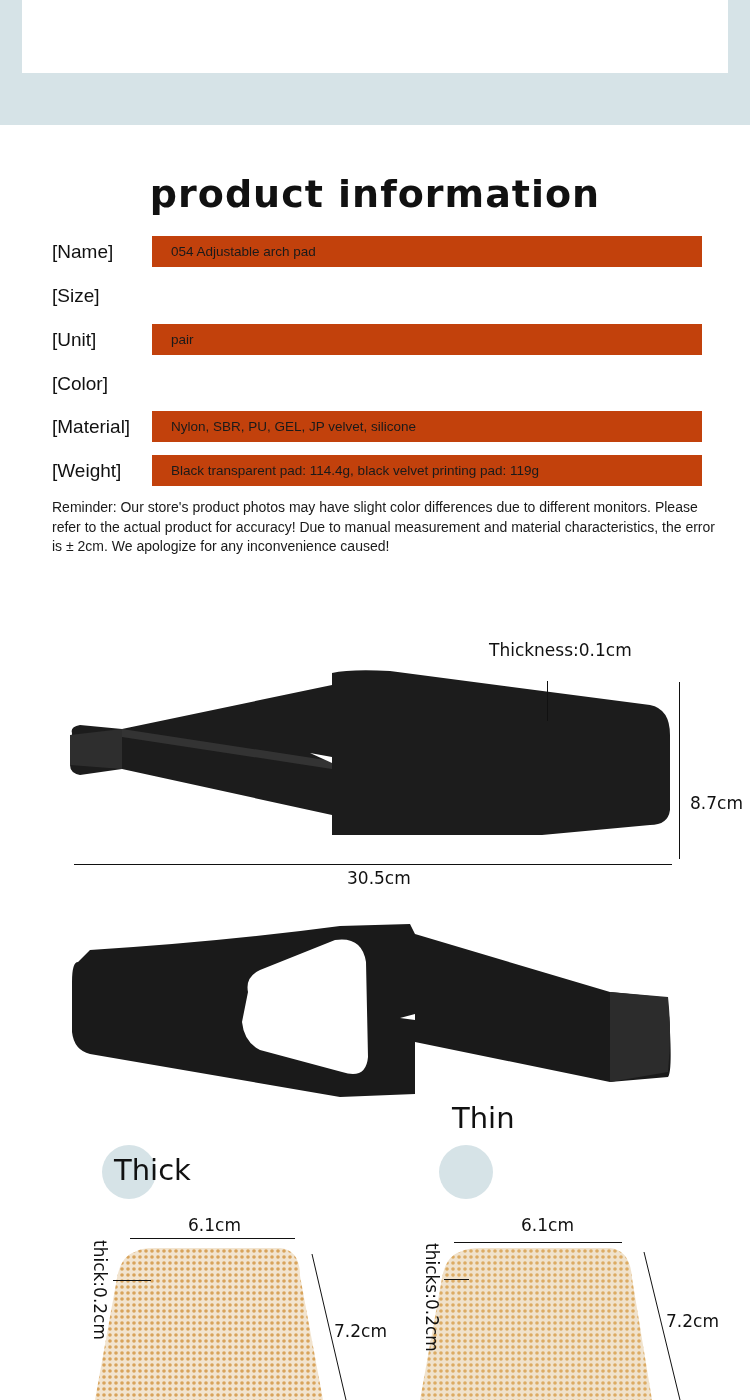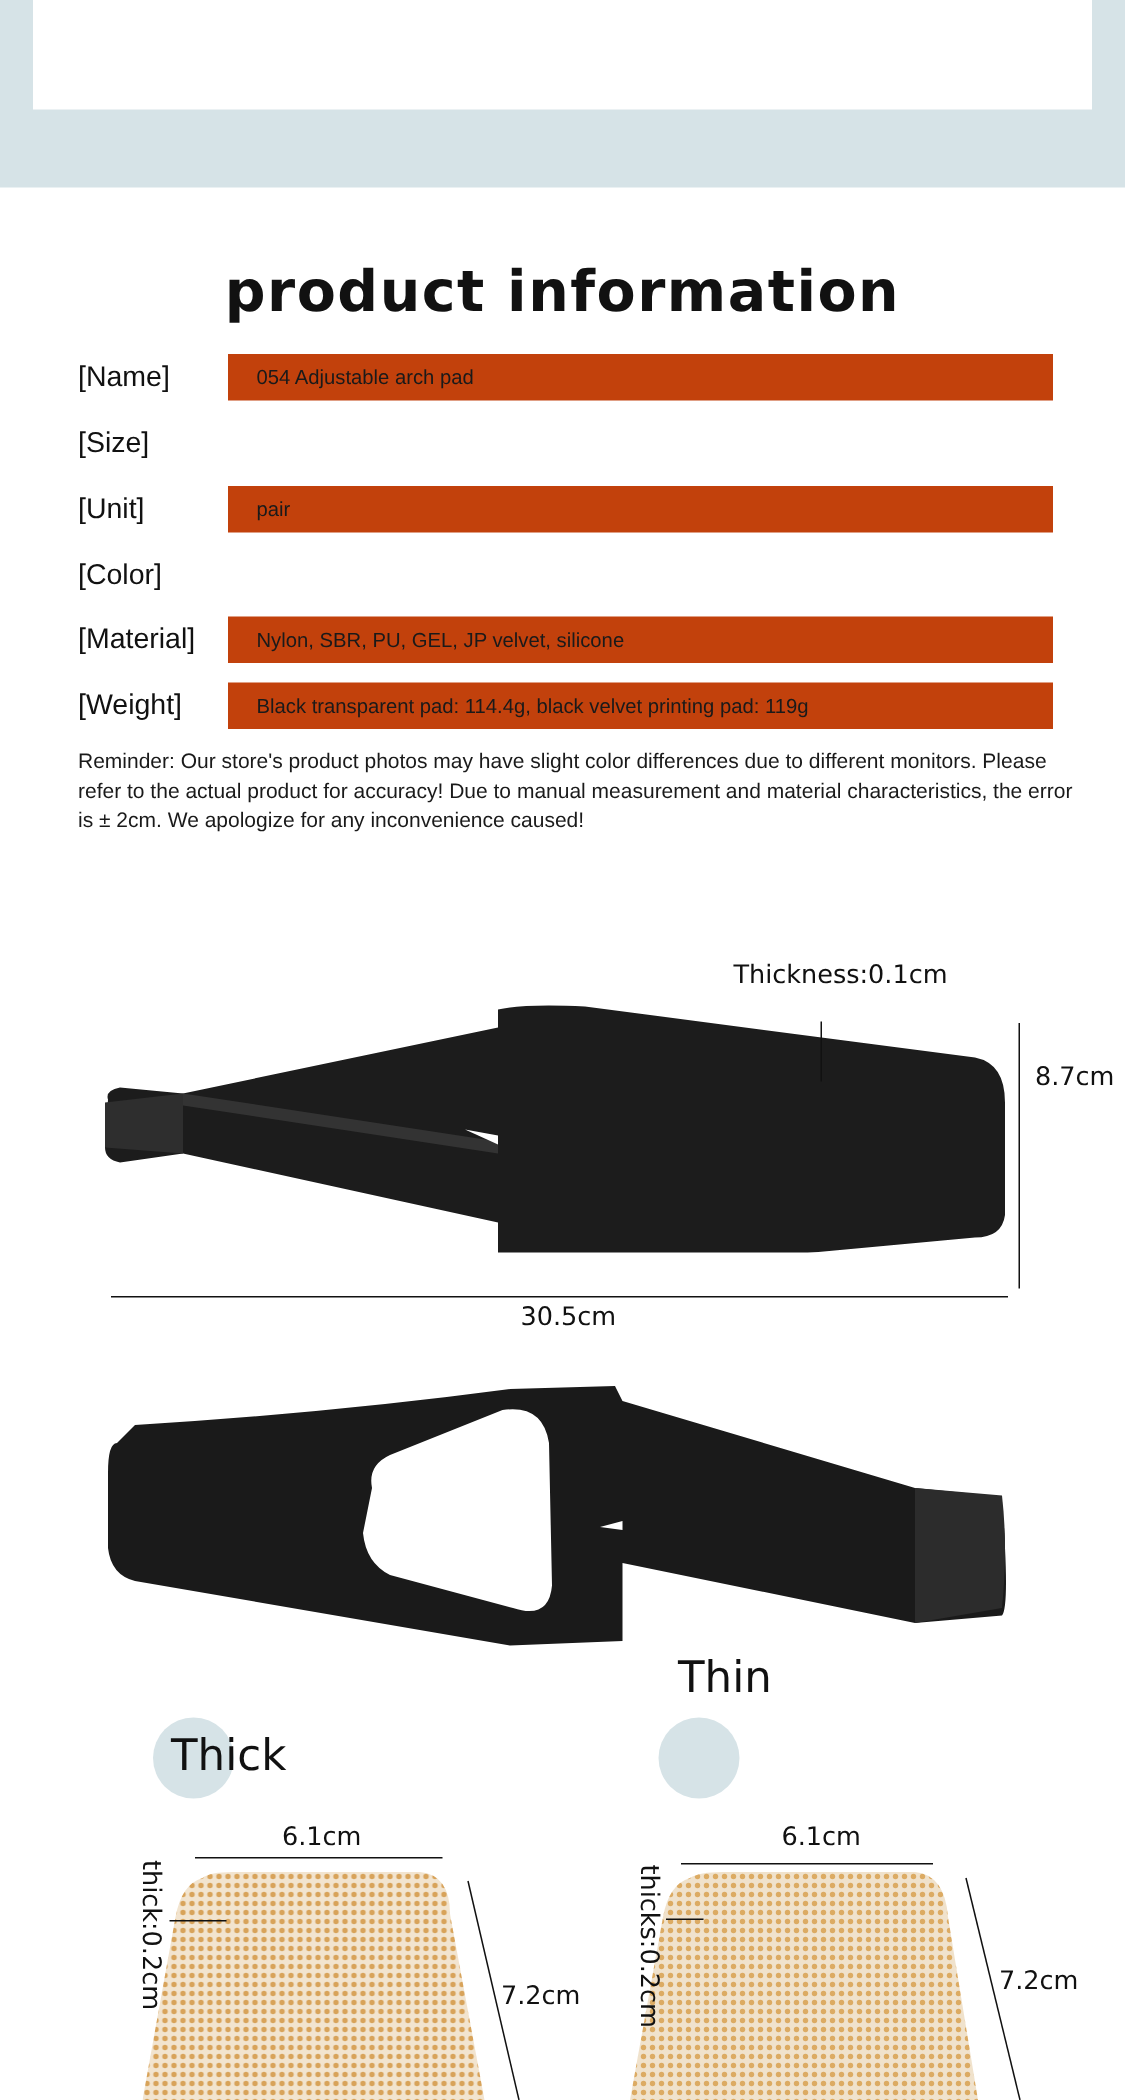--- a/index.html
+++ b/index.html
@@ -54,21 +54,21 @@
 <svg style="left:60px;top:665px" width="620" height="170" viewBox="0 0 620 170">
   <path d="M12 68 Q10 62 20 60 L62 64 L272 20 L272 8 Q290 4 330 6 L590 40 Q610 44 610 70 L610 145 Q608 160 590 160 L320 185 L272 180 L272 150 L62 104 L20 110 Q10 108 10 100 Z" fill="#1c1c1c"></path>
   <path d="M10 70 L62 64 L62 104 L10 100 Z" fill="#2e2e2e"></path>
   <path d="M62 64 L272 96 L272 104 L62 72 Z" fill="#333"></path>
   <path d="M250 88 L272 92 L272 98 Z" fill="#ffffff"></path>
 </svg>
 
 <div class="dim-text" style="left:489px;top:640px">Thickness:0.1cm</div>
 <div class="line" style="left:547px;top:681px;width:1px;height:40px"></div>
 <div class="line" style="left:679px;top:682px;width:1px;height:177px"></div>
-<div class="dim-text" style="left:690px;top:708px">8.7cm</div>
+<div class="dim-text" style="left:690px;top:793px">8.7cm</div>
 <div class="line" style="left:74px;top:864px;width:598px;height:1px"></div>
 <div class="dim-text" style="left:347px;top:868px">30.5cm</div>
 
 <svg style="left:70px;top:922px" width="605" height="180" viewBox="0 0 605 180">
   <path d="M8 40 Q2 40 2 60 L2 110 Q4 128 20 132 L270 175 L345 172 L345 120 L540 160 L598 155 Q602 150 600 110 Q600 80 590 75 L540 70 L345 12 L340 2 L270 4 Q150 20 20 28 Z" fill="#1a1a1a"></path>
   <path d="M178 70 Q175 55 190 48 L265 18 Q292 14 296 40 L298 135 Q296 158 272 150 L190 128 Q174 120 172 100 Z" fill="#ffffff"></path>
   <path d="M540 70 L598 75 Q602 110 598 150 L540 160 Z" fill="#2c2c2c"></path>
   <path d="M330 96 L345 92 L345 98 Z" fill="#ffffff"></path>
 </svg>
 

